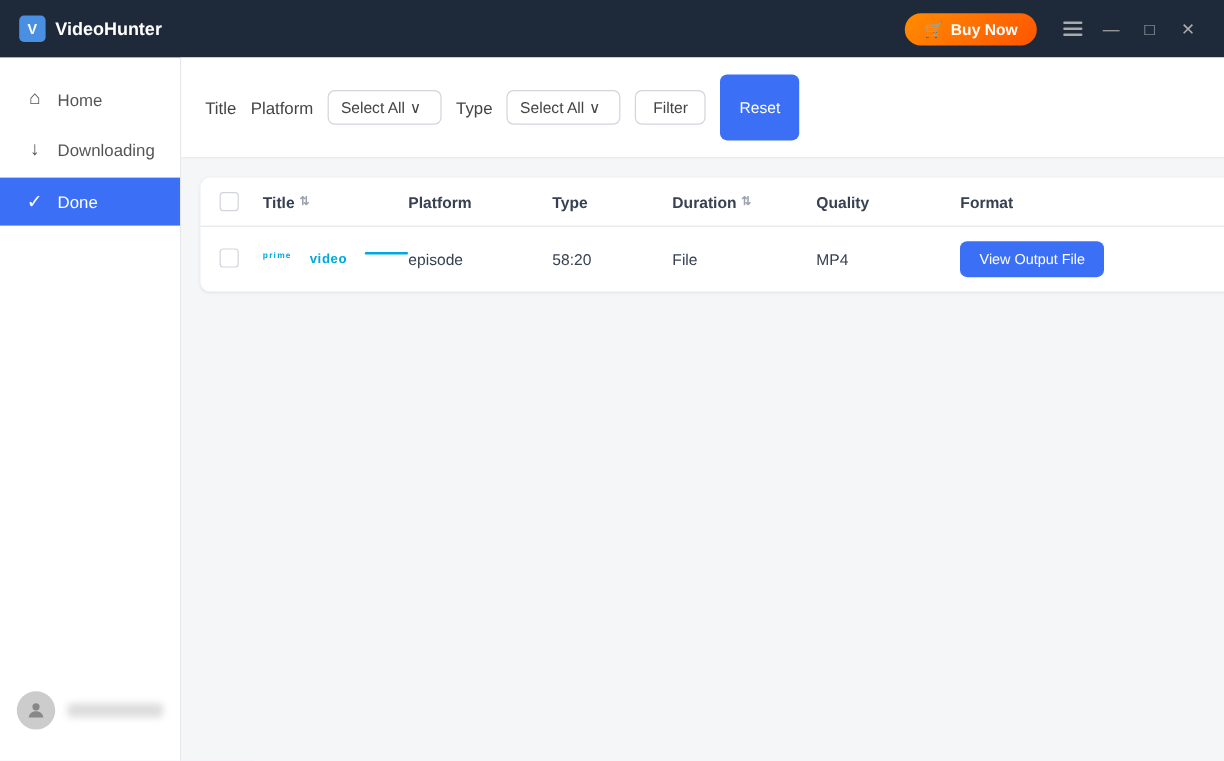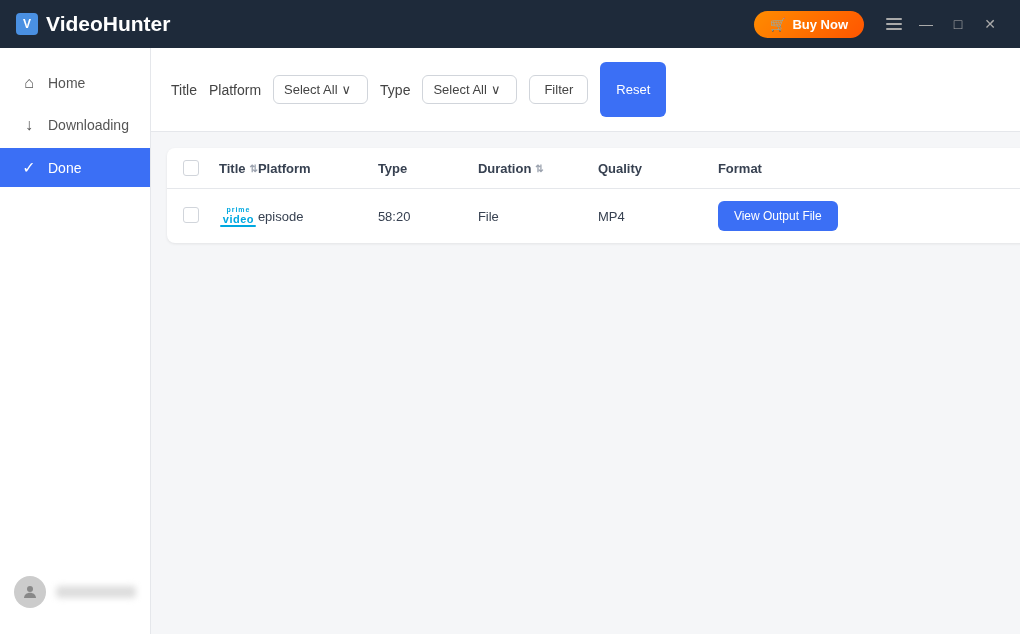--- a/index.html
+++ b/index.html
@@ -21,21 +21,21 @@
     }
     .app-logo {
       width: 22px; height: 22px;
       background: #4a90e2;
       border-radius: 4px;
       display: flex; align-items: center; justify-content: center;
       color: white; font-size: 12px; font-weight: bold;
     }
     .app-title {
       color: white;
-      font-size: 21px;
+      font-size: 15px;
       font-weight: 600;
     }
     .titlebar-right {
       display: flex;
       align-items: center;
       gap: 8px;
     }
     .buy-now-btn {
       background: linear-gradient(135deg, #ff8c00, #ff5500);
       color: white;
@@ -257,23 +257,22 @@
       background: linear-gradient(135deg, #2d4a6b 0%, #1a2a3a 50%, #2c3e50 100%);
       position: relative;
     }
     .title-cell {
       display: flex;
       align-items: center;
       gap: 12px;
     }
     .prime-video-logo {
       display: flex;
-      flex-direction: column;
-      align-items: center;
-      gap: 0;
+      flex-direction: row;
+      gap: 15px;
     }
     .prime-text {
       font-size: 7px;
       color: #00a8e0;
       font-weight: 600;
       letter-spacing: 1px;
     }
     .video-text {
       font-size: 11px;
       color: #00a8e0;

